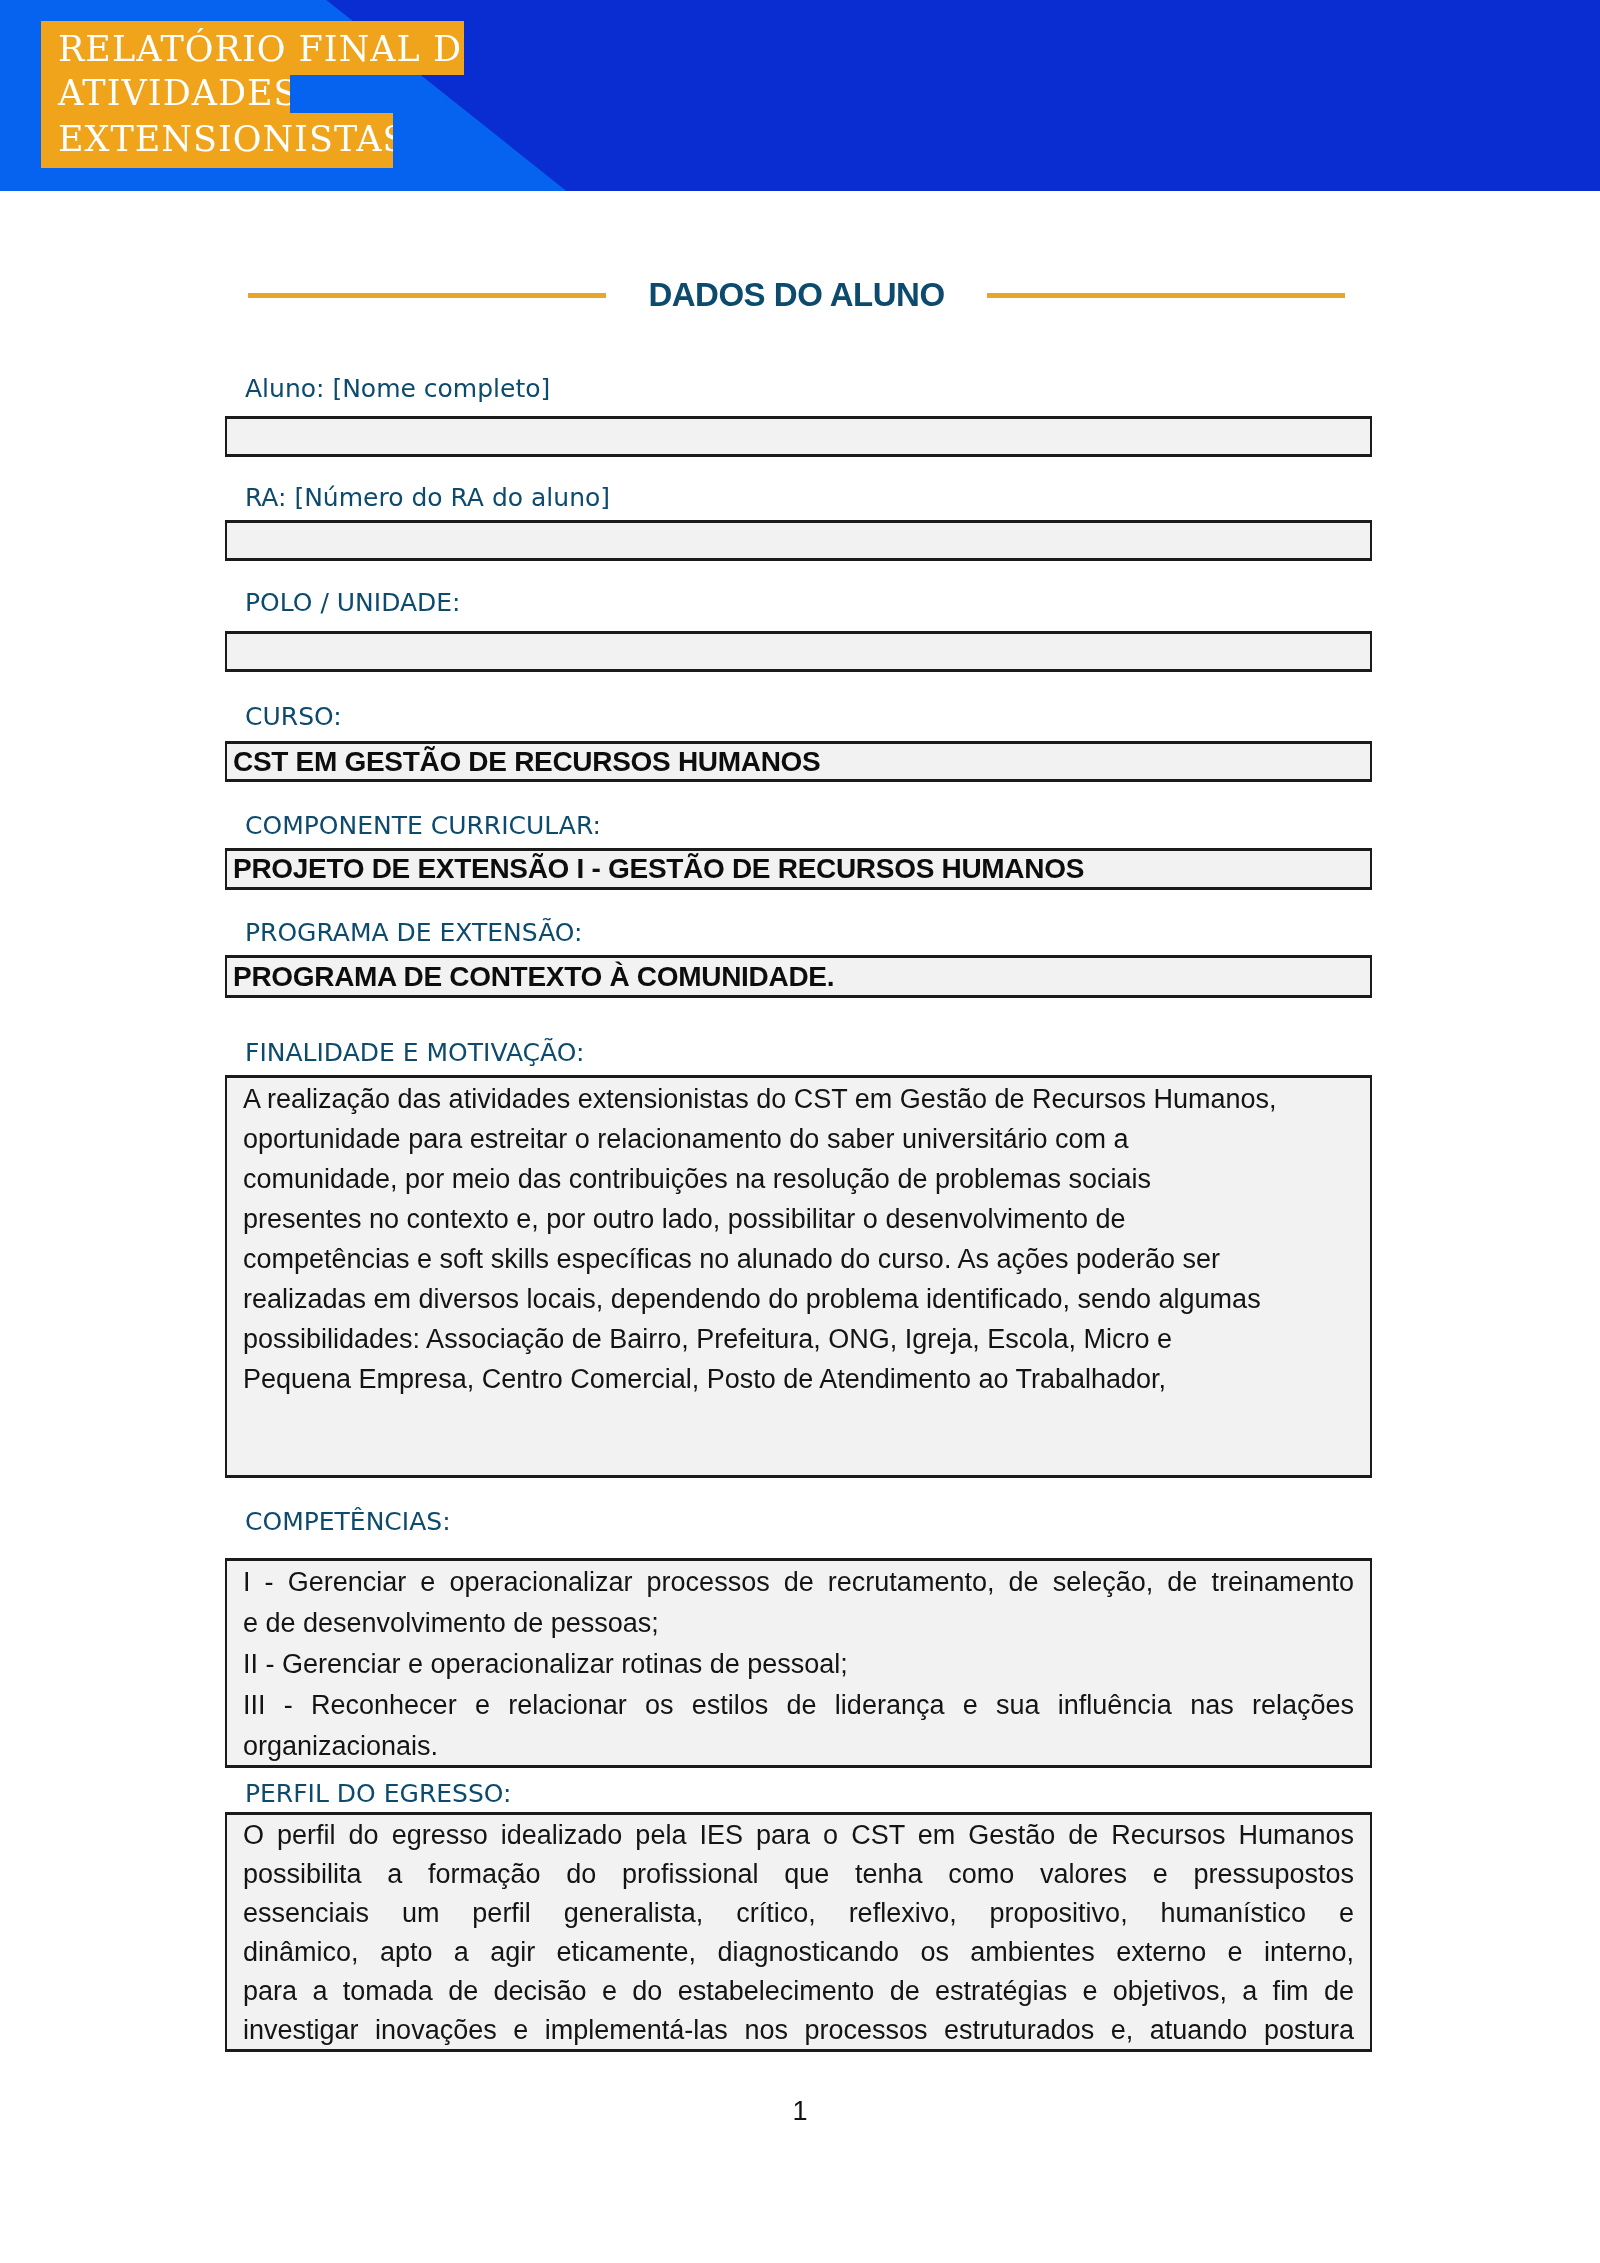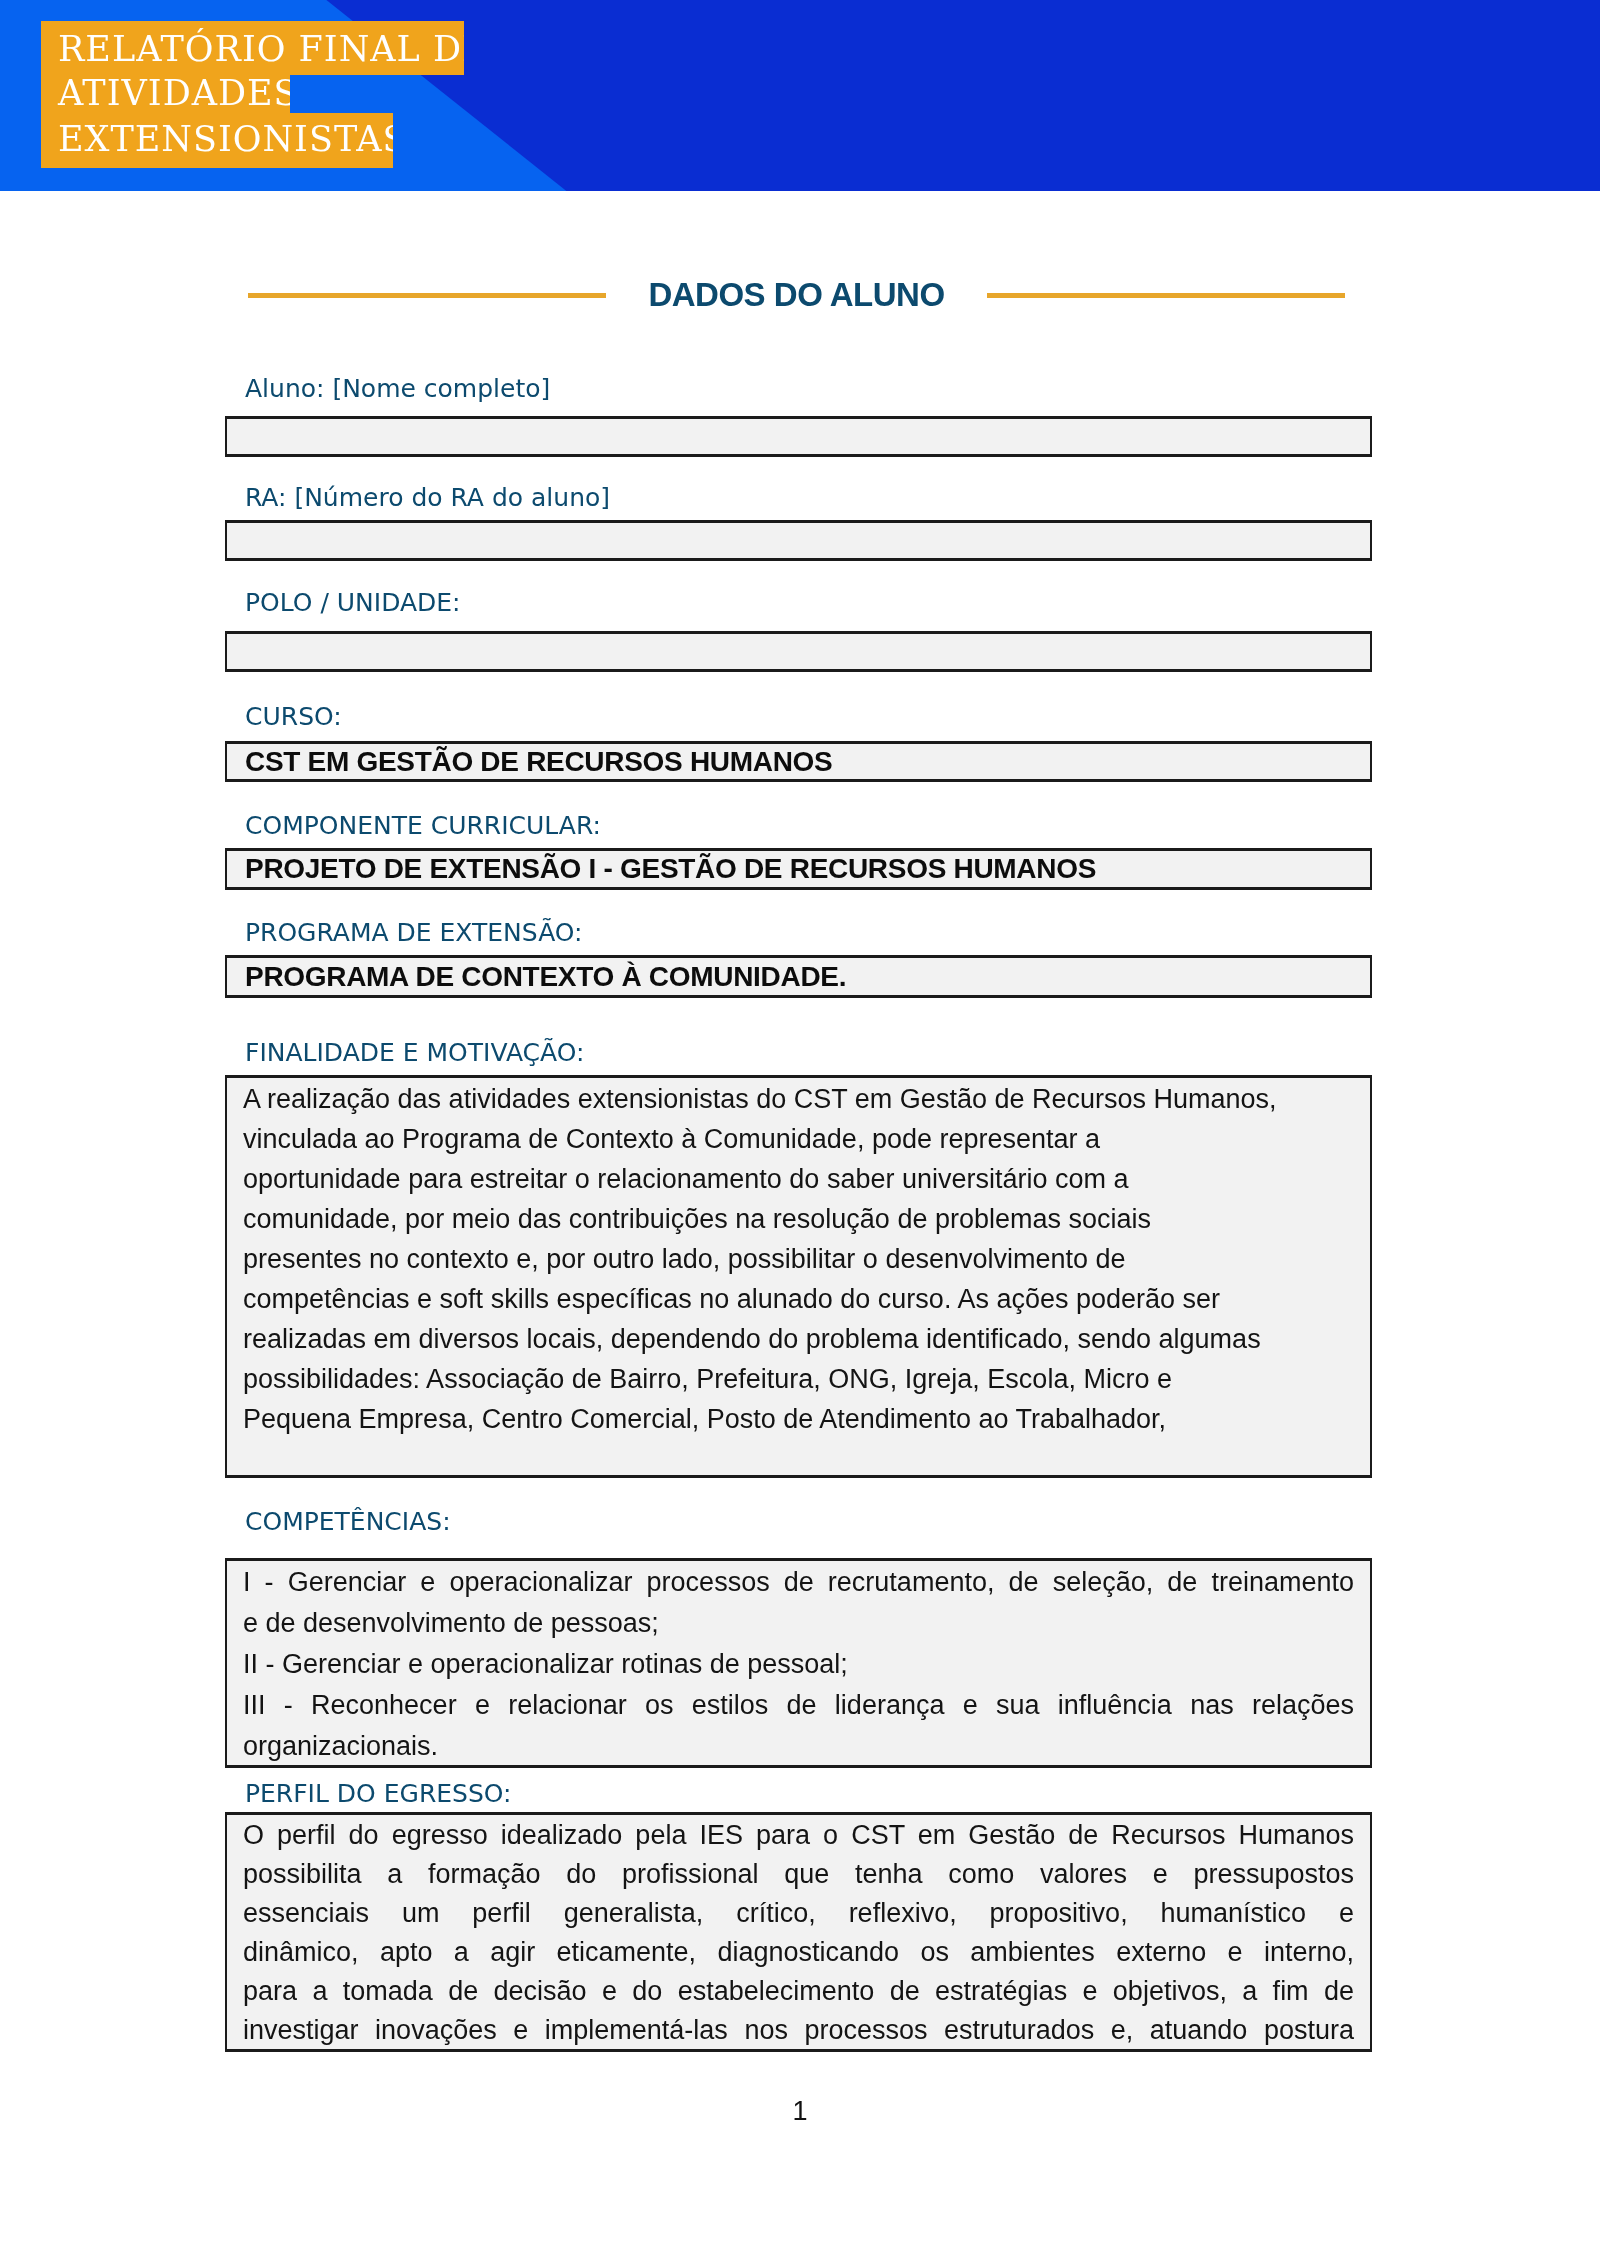--- a/index.html
+++ b/index.html
@@ -30,21 +30,21 @@
   .lbl-aluno{top:373px;} .lbl-ra{top:482px;} .lbl-polo{top:587px;}
   .lbl-curso{top:701px;} .lbl-comp{top:810px;} .lbl-prog{top:917px;}
   .lbl-fin{top:1037px;} .lbl-compet{top:1506px;} .lbl-perfil{top:1778px;}
 
   
   .box{position:absolute;left:225px;width:1147px;box-sizing:border-box;background:#F2F2F2;
        border:2px solid #1B1B1B;border-top-width:3px;border-bottom-width:3px;}
   .b1{top:416px;height:41px;} .b2{top:520px;height:41px;} .b3{top:631px;height:41px;}
   .b4{top:741px;height:41px;} .b5{top:848px;height:42px;} .b6{top:955px;height:43px;}
   .b7{top:1075px;height:403px;} .b8{top:1558px;height:210px;} .b9{top:1812px;height:240px;}
-  .val{padding:0 18px;font-weight:bold;color:#0d0d0d;font-size:28px;white-space:nowrap;
+  .val{padding:0 6px;font-weight:bold;color:#0d0d0d;font-size:28px;white-space:nowrap;
        letter-spacing:-0.3px;}
   .b4 .val{line-height:35px;} .b5 .val{line-height:36px;} .b6 .val{line-height:37px;}
   .para{padding:1px 16px;color:#141414;font-size:27px;}
   .b7 .pline{line-height:40px;} .b8 .pline{line-height:41px;} .b9 .pline{line-height:39px;}
   .pline{white-space:nowrap;}
   .pline.just{white-space:normal;text-align:justify;text-align-last:justify;}
 
   
   .pageno{position:absolute;left:0;top:2096px;width:1600px;text-align:center;
           font-size:27px;color:#111111;}
@@ -88,21 +88,20 @@
   </div>
   <div class="box b5">
     <div class="val">PROJETO DE EXTENSÃO I - GESTÃO DE RECURSOS HUMANOS</div>
   </div>
   <div class="box b6">
     <div class="val">PROGRAMA DE CONTEXTO À COMUNIDADE.</div>
   </div>
 
   <div class="box b7 para">
       <div class="pline">A realização das atividades extensionistas do CST em Gestão de Recursos Humanos,</div>
-      <div class="pline">vinculada ao Programa de Contexto à Comunidade, pode representar a</div>
       <div class="pline">oportunidade para estreitar o relacionamento do saber universitário com a</div>
       <div class="pline">comunidade, por meio das contribuições na resolução de problemas sociais</div>
       <div class="pline">presentes no contexto e, por outro lado, possibilitar o desenvolvimento de</div>
       <div class="pline">competências e soft skills específicas no alunado do curso. As ações poderão ser</div>
       <div class="pline">realizadas em diversos locais, dependendo do problema identificado, sendo algumas</div>
       <div class="pline">possibilidades: Associação de Bairro, Prefeitura, ONG, Igreja, Escola, Micro e</div>
       <div class="pline">Pequena Empresa, Centro Comercial, Posto de Atendimento ao Trabalhador,</div>
     </div>
   <div class="box b8 para">
       <div class="pline just">I - Gerenciar e operacionalizar processos de recrutamento, de seleção, de treinamento</div>

